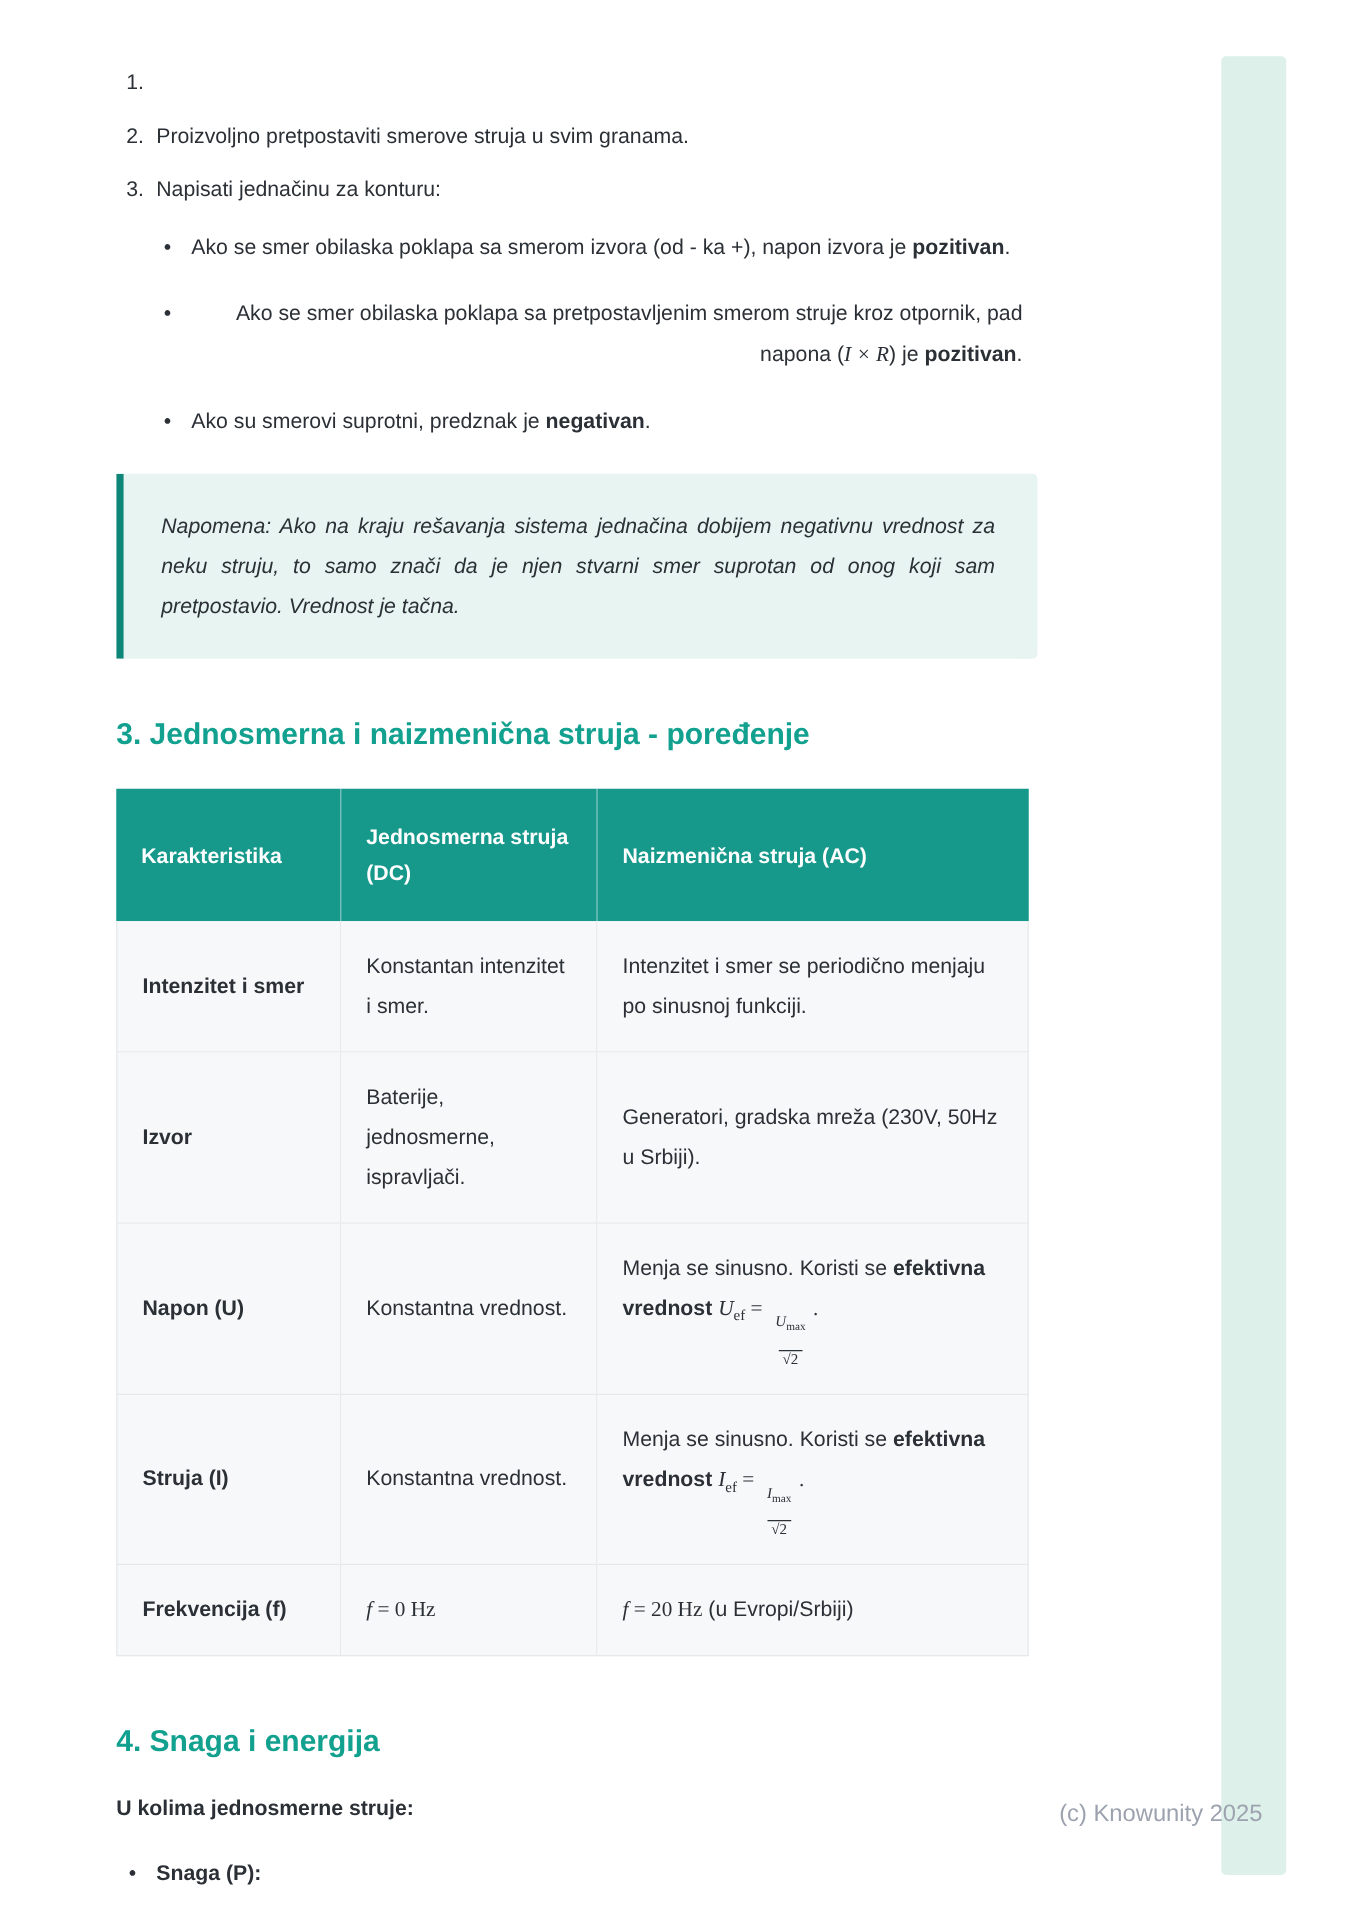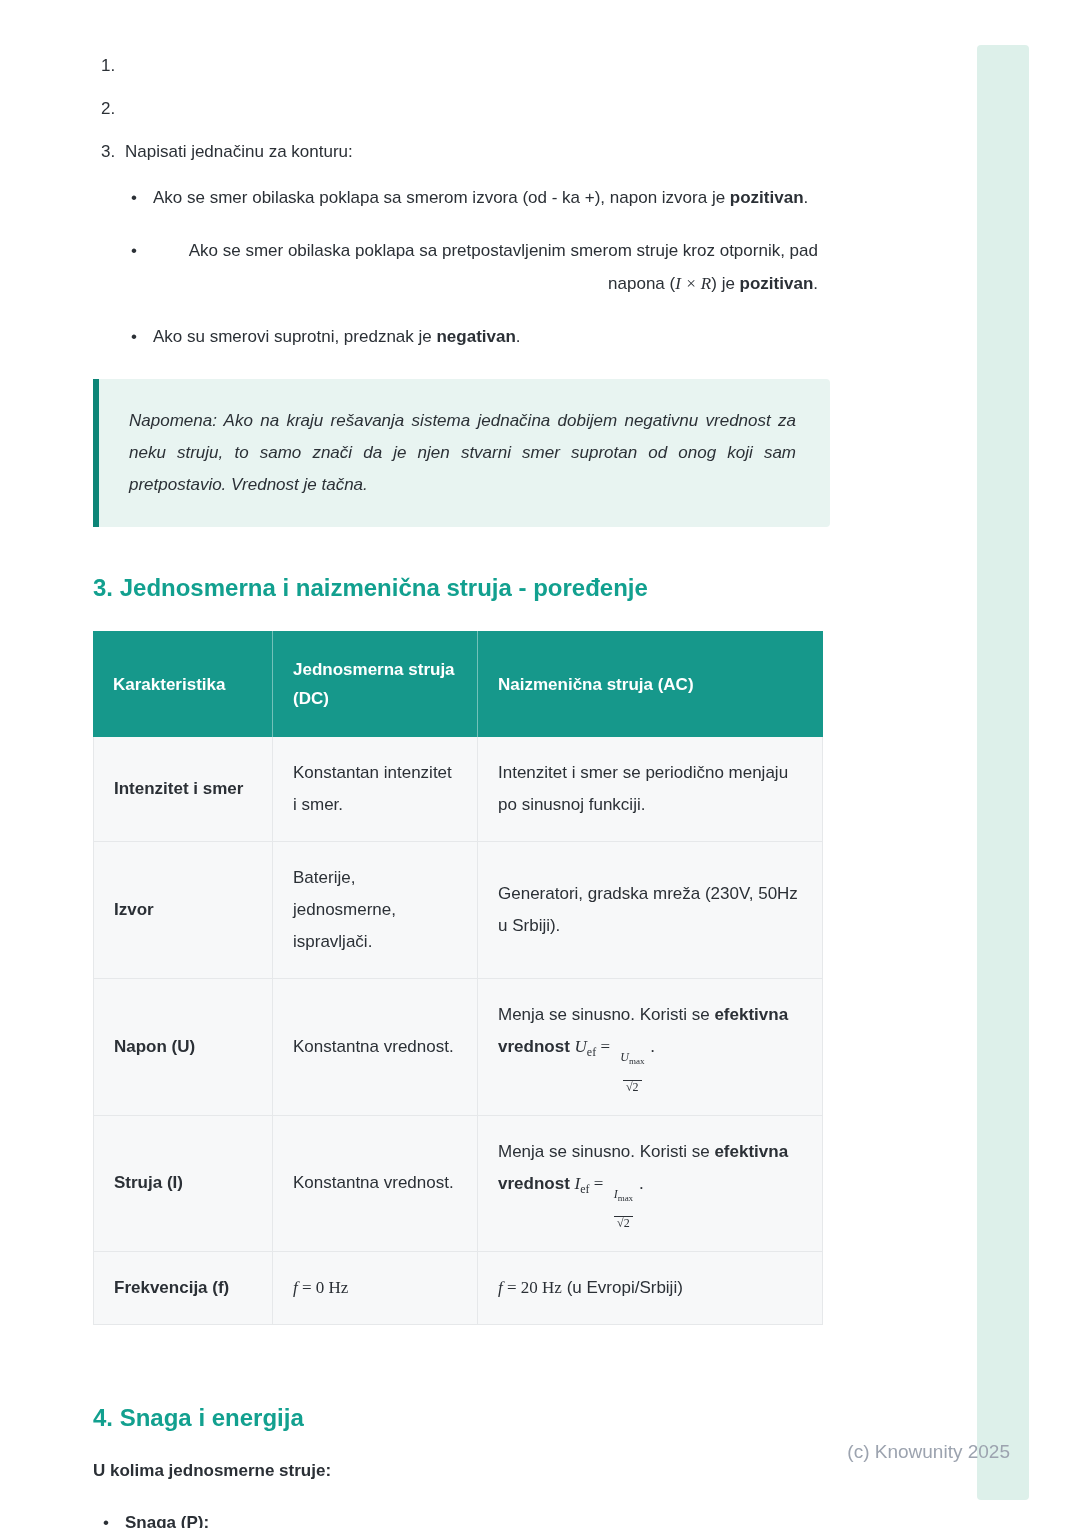--- a/index.html
+++ b/index.html
@@ -49,21 +49,21 @@
     border-radius:0 4px 4px 0;
   }
   .note p{
     font-style:italic;line-height:32px;text-align:justify;
   }
   
   .sec-heading{
     color:var(--accent);font-size:24px;font-weight:700;line-height:30px;
   }
   .h3{margin-top:46px;margin-bottom:28px;}
-  .h4{margin-top:78px;}
+  .h4{margin-top:54px;}
   
   table.cmp{border-collapse:separate;border-spacing:0;width:730px;table-layout:fixed;}
   table.cmp col.c1{width:180px;}
   table.cmp col.c2{width:205px;}
   table.cmp col.c3{width:345px;}
   table.cmp thead th{
     background:var(--table-header-bg);color:#ffffff;
     font-weight:700;text-align:left;vertical-align:middle;
     padding:24px 20px;line-height:29px;
     border-right:1px solid rgba(255,255,255,.4);
@@ -107,20 +107,21 @@
 <div class="side-strip"></div>
 
 <div class="content">
 
   <div class="steps">
     <div class="step">
       <span class="step-num">1.</span>
     </div>
     <div class="step">
       <span class="step-num">2.</span>
+      <span class="step-text">Proizvoljno pretpostaviti smerove struja u svim granama.</span>
     </div>
     <div class="step">
       <span class="step-num">3.</span>
       <span class="step-text">Napisati jednačinu za konturu:</span>
     </div>
   </div>
 
   <div class="bullets">
     <div class="bullet">
       <span class="bullet-marker">•</span>

